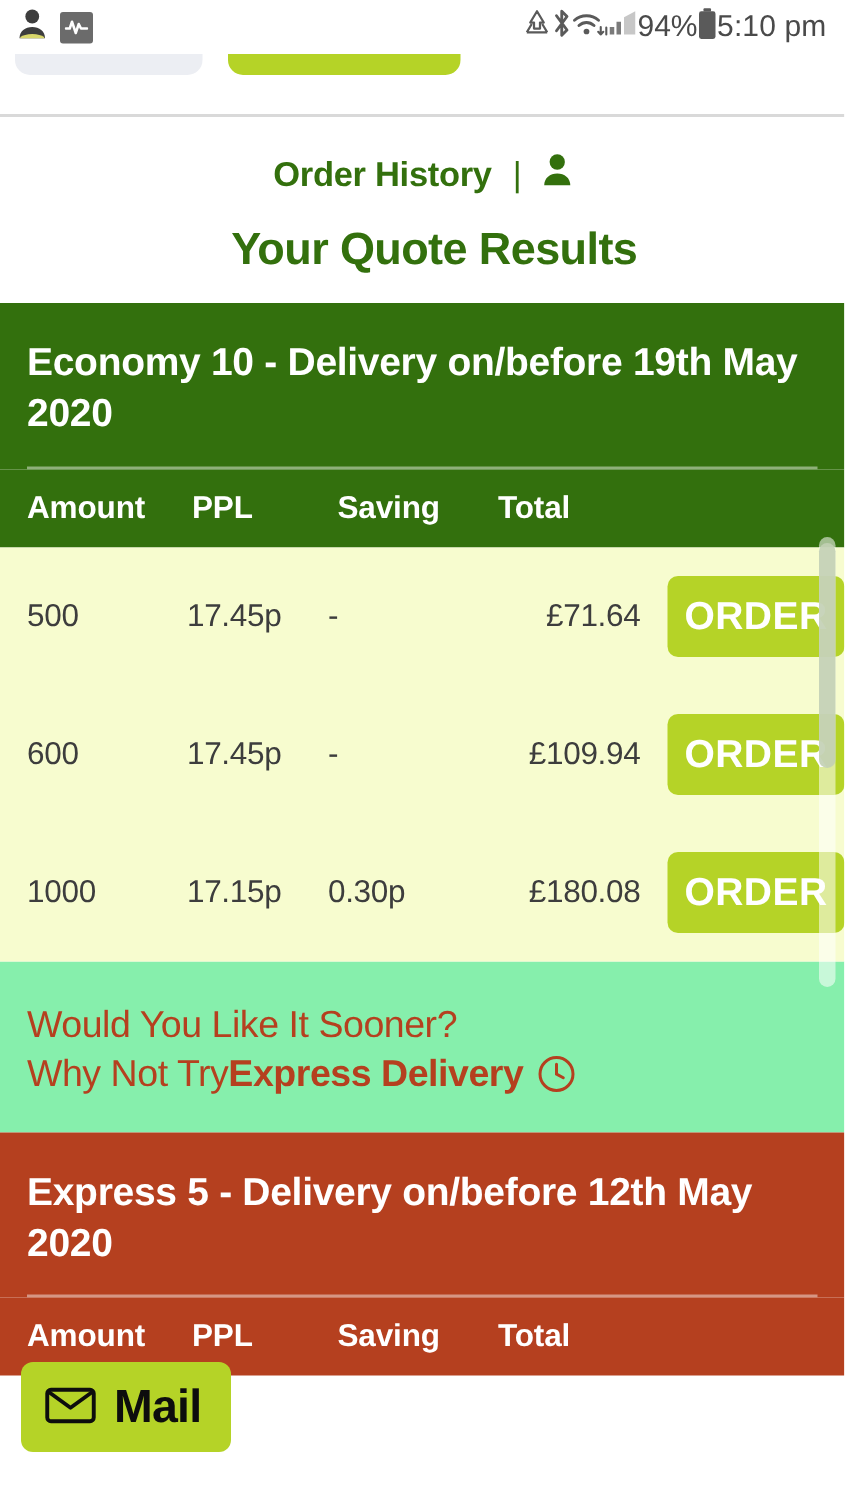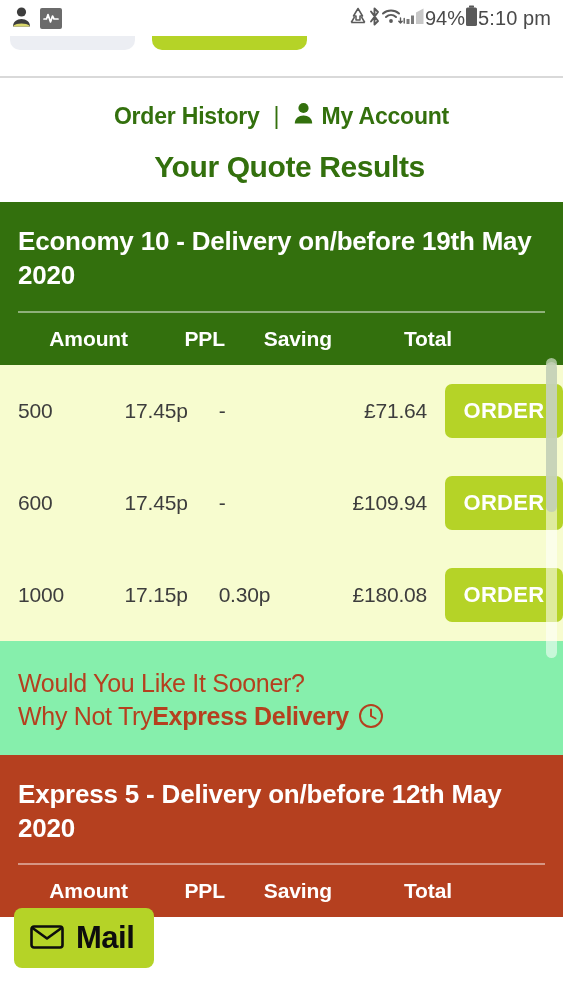--- a/index.html
+++ b/index.html
@@ -60,40 +60,40 @@
   
   .card-head { padding: 22px 18px 0 18px; }
   .card-head.green { background: #33700d; }
   .card-head.rust  { background: #b5401f; }
   .card-title {
     color: #ffffff; font-size: 26px; font-weight: bold; line-height: 1.32;
     letter-spacing: -.2px; max-width: 530px;
   }
   .divider { height: 2px; background: rgba(255,255,255,.45); margin: 18px 0 0 0; }
 
-  .thead { display: flex; align-items: center; padding: 14px 0 14px 0; text-align: right; }
+  .thead { display: flex; align-items: center; padding: 14px 0 14px 0; }
   .thead.green { background: #33700d; }
   .thead.rust  { background: #b5401f; }
   .th { color: #fff; font-size: 21px; font-weight: bold; letter-spacing: -.1px; }
 
   
   .c-amount { width: 128px; padding-left: 18px; }
   .c-ppl    { width: 97px; }
   .c-saving { width: 107px; }
   .c-total  { width: 120px; }
   .c-order  { flex: 1; }
 
   .tbody { background: #f7fccf; position: relative; }
   .trow { display: flex; align-items: center; height: 92px; }
   .td { font-size: 21px; color: #3d3d3d; letter-spacing: -.2px; }
   .td.total { text-align: right; padding-right: 12px; }
 
   .order-btn {
     display: inline-flex; align-items: center; justify-content: center;
-    background: #b5d327; color: #ffffff; font-weight: bold; font-size: 22px;
+    background: #b5d327; color: #ffffff; font-weight: bold; font-size: 26px;
     letter-spacing: .3px; height: 54px; width: 118px; border-radius: 7px;
     border: none; margin-left: 6px;
   }
 
   
   .scrollbar {
     position: absolute; right: 3px; top: 0; width: 11px; height: 100%;
     background: rgba(255,255,255,.55); border-radius: 6px;
   }
   .scrollthumb {
@@ -190,21 +190,20 @@
       <span>Order History</span>
     </span>
     <span class="nav-sep">|</span>
     <span class="navlink">
       <span>
         <svg width="19" height="22" viewBox="0 0 19 22">
             <circle cx="9.5" cy="6" r="5.1" fill="#33700d"></circle>
             <path d="M0.8 21.5c0-4.9 3.9-7.9 8.7-7.9s8.7 3 8.7 7.9z" fill="#33700d"></path>
           </svg>
       </span>
-      <span>My Account</span>
     </span>
   </div>
 
   <div class="page-title">Your Quote Results</div>
 
   <div>
     <div class="card-head green">
       <div class="card-title">Economy 10 - Delivery on/before 19th May 2020</div>
       <div class="divider"></div>
     </div>

